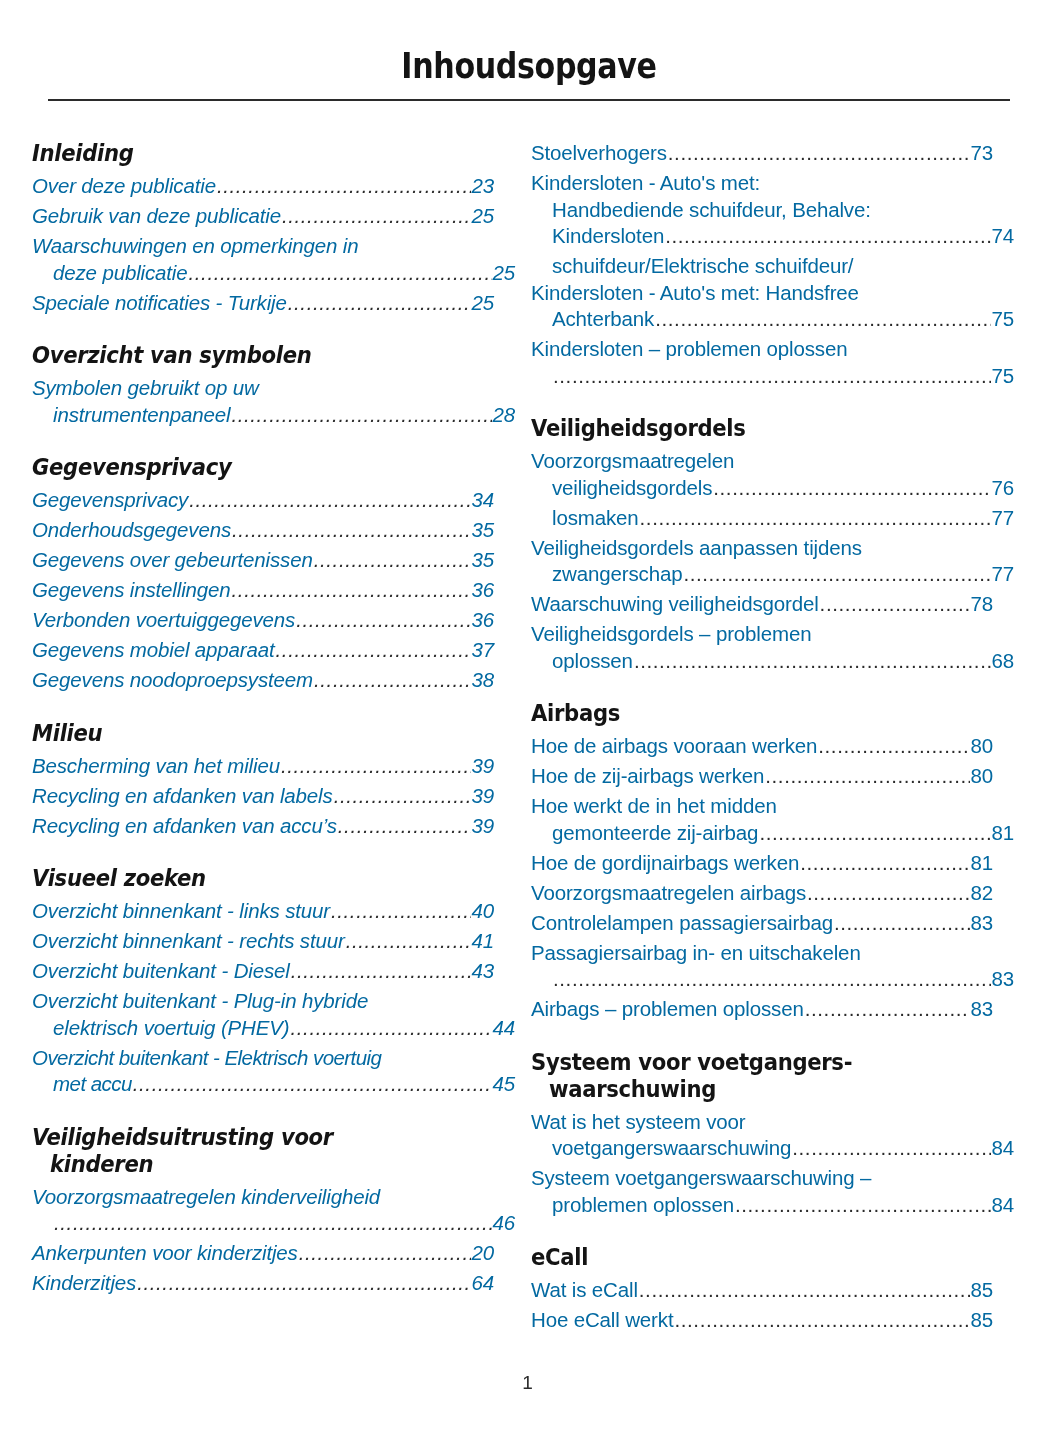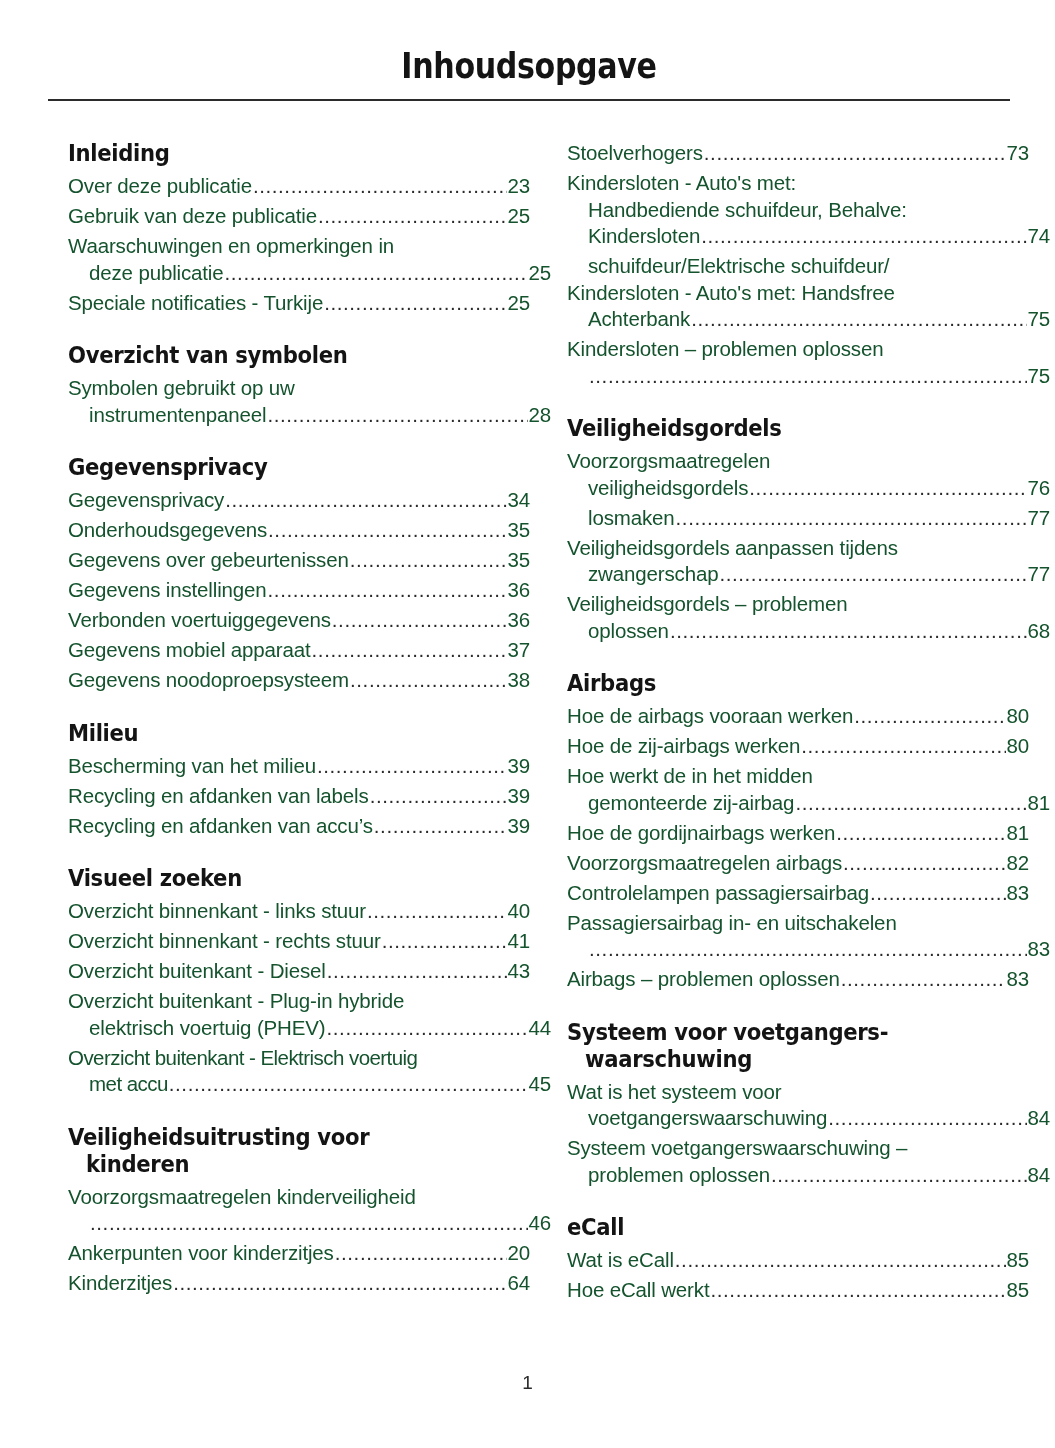--- a/index.html
+++ b/index.html
@@ -55,21 +55,21 @@
     left: 0;
     top: 140px;
     width: 1055px;
     display: flex;
     gap: 0;
   }
   .col {
     width: 462px;
     box-sizing: border-box;
   }
-  .col-left  { margin-left: 68px; }
+  .col-left  { margin-left: 32px; font-style: italic; }
   .col-right { margin-left: 37px; }
 
   
   .sec-head {
     font-family: "DejaVu Sans", sans-serif;
     font-weight: bold;
     font-size: 23.5px;
     line-height: 27px;
     letter-spacing: -0.35px;
     color: #141414;
@@ -85,21 +85,21 @@
   .sec-head .cont {
     display: block;
     padding-left: 20px;
   }
 
   
   .entry {
     font-family: "Liberation Sans", sans-serif;
     font-size: 20.5px;
     line-height: 26.5px;
-    color: #14532d;
+    color: #0369a1;
     margin: 0 0 3.5px 0;
     display: block;
     position: relative;
     letter-spacing: -0.15px;
   }
   
   .entry .row {
     display: flex;
     align-items: baseline;
     width: 100%;
@@ -399,20 +399,27 @@
           </div>
           <div class="entry">
             <span class="line1">Veiligheidsgordels aanpassen tijdens</span>
             <span class="row cont">
               <span class="txt">zwangerschap</span>
               <span class="leader"></span>
               <span class="pg">77</span>
             </span>
           </div>
           <div class="entry">
+            <span class="row">
+              <span class="txt">Waarschuwing veiligheidsgordel</span>
+              <span class="leader"></span>
+              <span class="pg">78</span>
+            </span>
+          </div>
+          <div class="entry">
             <span class="line1">Veiligheidsgordels – problemen</span>
             <span class="row cont">
               <span class="txt">oplossen</span>
               <span class="leader"></span>
               <span class="pg">68</span>
             </span>
           </div>
         </div>
         <div class="sec">
           <div class="sec-head">Airbags</div>

